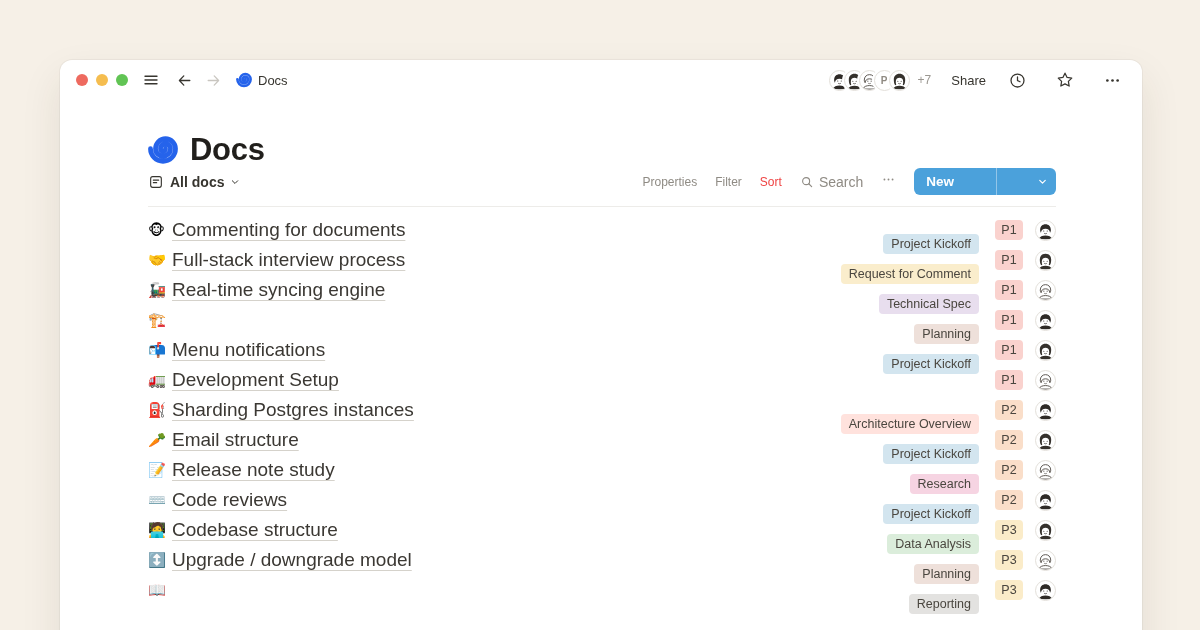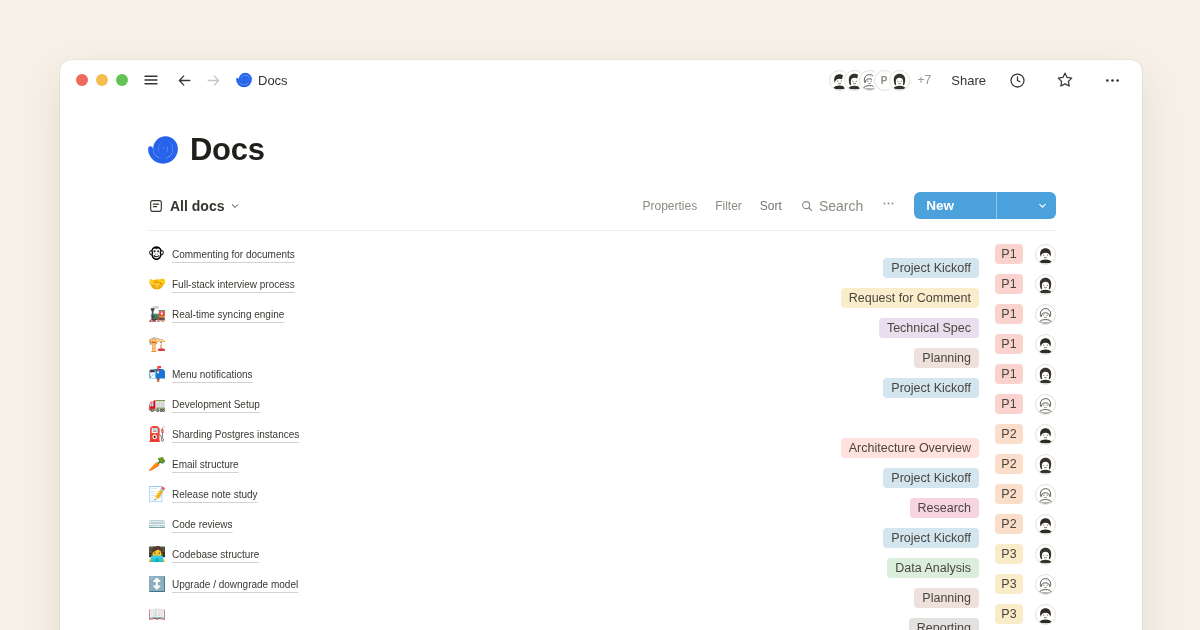--- a/index.html
+++ b/index.html
@@ -35,41 +35,41 @@
   .tb-icon{margin-right:16px;}
   .tb-icon:last-child{margin-right:0;}
 
   
   .content{padding:0 86px 0 88px;}
   .page-header{margin-top:32px;display:flex;align-items:center;gap:12px;}
   .page-header h1{font-size:31px;font-weight:700;color:#211f1c;margin:0;letter-spacing:-0.3px;}
   .logo-big{width:30px;height:30px;color:#2563eb;}
   .logo-small{width:16px;height:16px;color:#2563eb;}
 
-  .controls{margin-top:24px;display:flex;align-items:center;padding-bottom:11px;
+  .controls{display:flex;align-items:center;padding-bottom:11px;
     border-bottom:1px solid #edece9;}
   .view-switcher{display:flex;align-items:center;gap:6px;background:none;border:none;
     padding:0;cursor:pointer;}
   .view-switcher .vs-label{font-size:14px;font-weight:600;color:#37352f;}
   .ctl-right{margin-left:auto;display:flex;align-items:center;gap:18px;}
   .ctl-link{font-size:12px;color:#8f8b84;background:none;border:none;padding:0;cursor:pointer;}
-  .ctl-link.active{color:#737373;}
+  .ctl-link.active{color:#ef4444;}
   .ctl-search{display:flex;align-items:center;gap:5px;color:#8f8b84;background:none;border:none;
     padding:0;cursor:pointer;font-size:14px;}
   .more-dots{color:#8f8b84;}
   .new-btn{display:flex;align-items:center;background:#4ba1db;border:none;border-radius:6px;
     height:27px;padding:0;cursor:pointer;overflow:hidden;gap:32px;}
   .new-btn .nb-label{color:#fff;font-size:13.5px;font-weight:600;padding:0 10px 0 12px;}
   .new-btn .nb-split{width:1px;align-self:stretch;background:rgba(255,255,255,0.4);}
   .new-btn .nb-caret{display:flex;align-items:center;justify-content:center;padding:0 8px;color:#fff;}
 
   .rows{padding-top:8px;}
   .row{height:30px;display:flex;align-items:center;cursor:pointer;}
   .row .emoji{width:24px;font-size:14.5px;line-height:1;flex:none;}
-  .row .title{font-size:10px;font-weight:500;color:#3b3833;text-decoration:underline;
+  .row .title{font-size:19px;font-weight:500;color:#3b3833;text-decoration:underline;
     text-decoration-color:#d5d2cb;text-decoration-thickness:1px;text-underline-offset:3.5px;
     white-space:nowrap;}
   .row .spacer{flex:1;}
   .row .tag{font-size:12.5px;color:#4a463f;padding:3px 8px;border-radius:4px;white-space:nowrap;
     line-height:1.15;margin-top:28px;}
   .row .prio{width:28px;text-align:center;font-size:12.5px;color:#4a453e;padding:3px 0;
     border-radius:4px;margin-left:16px;line-height:1.15;flex:none;}
   .row .avatar{width:21px;height:21px;border-radius:50%;border:1px solid #e3e0da;background:#fff;
     margin-left:12px;flex:none;overflow:hidden;}
   .row .avatar svg{width:100%;height:100%;display:block;}

